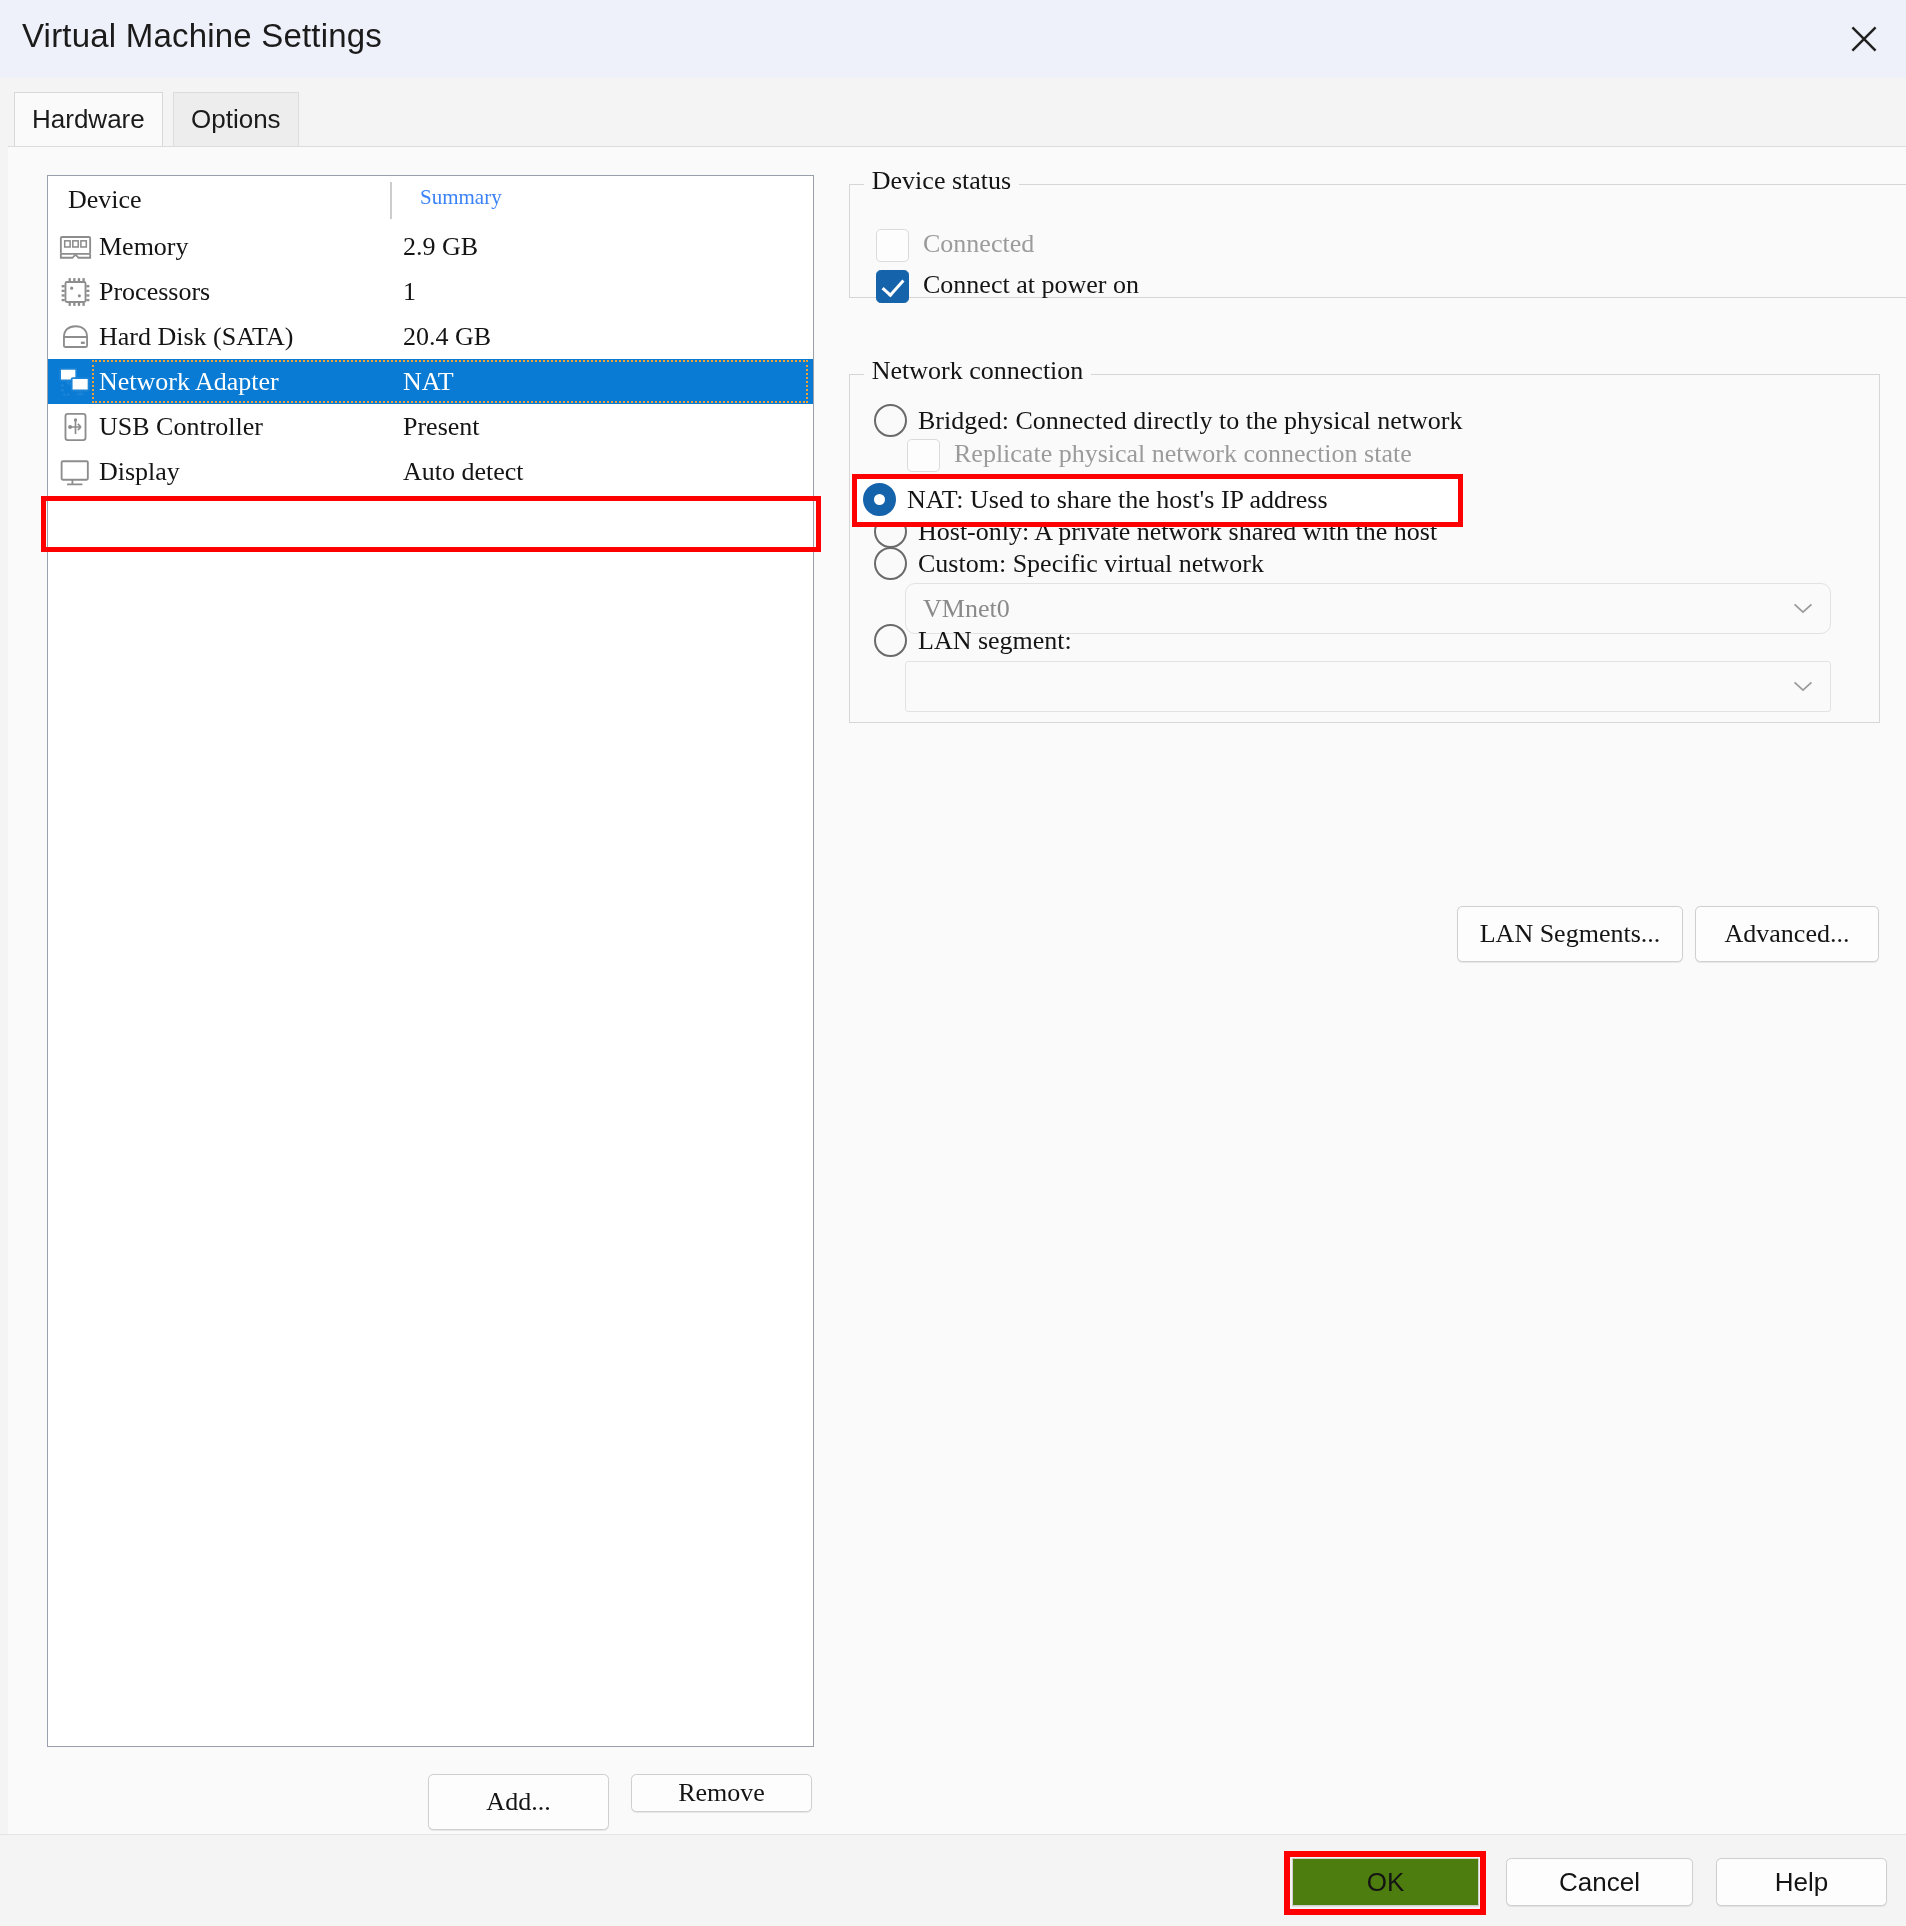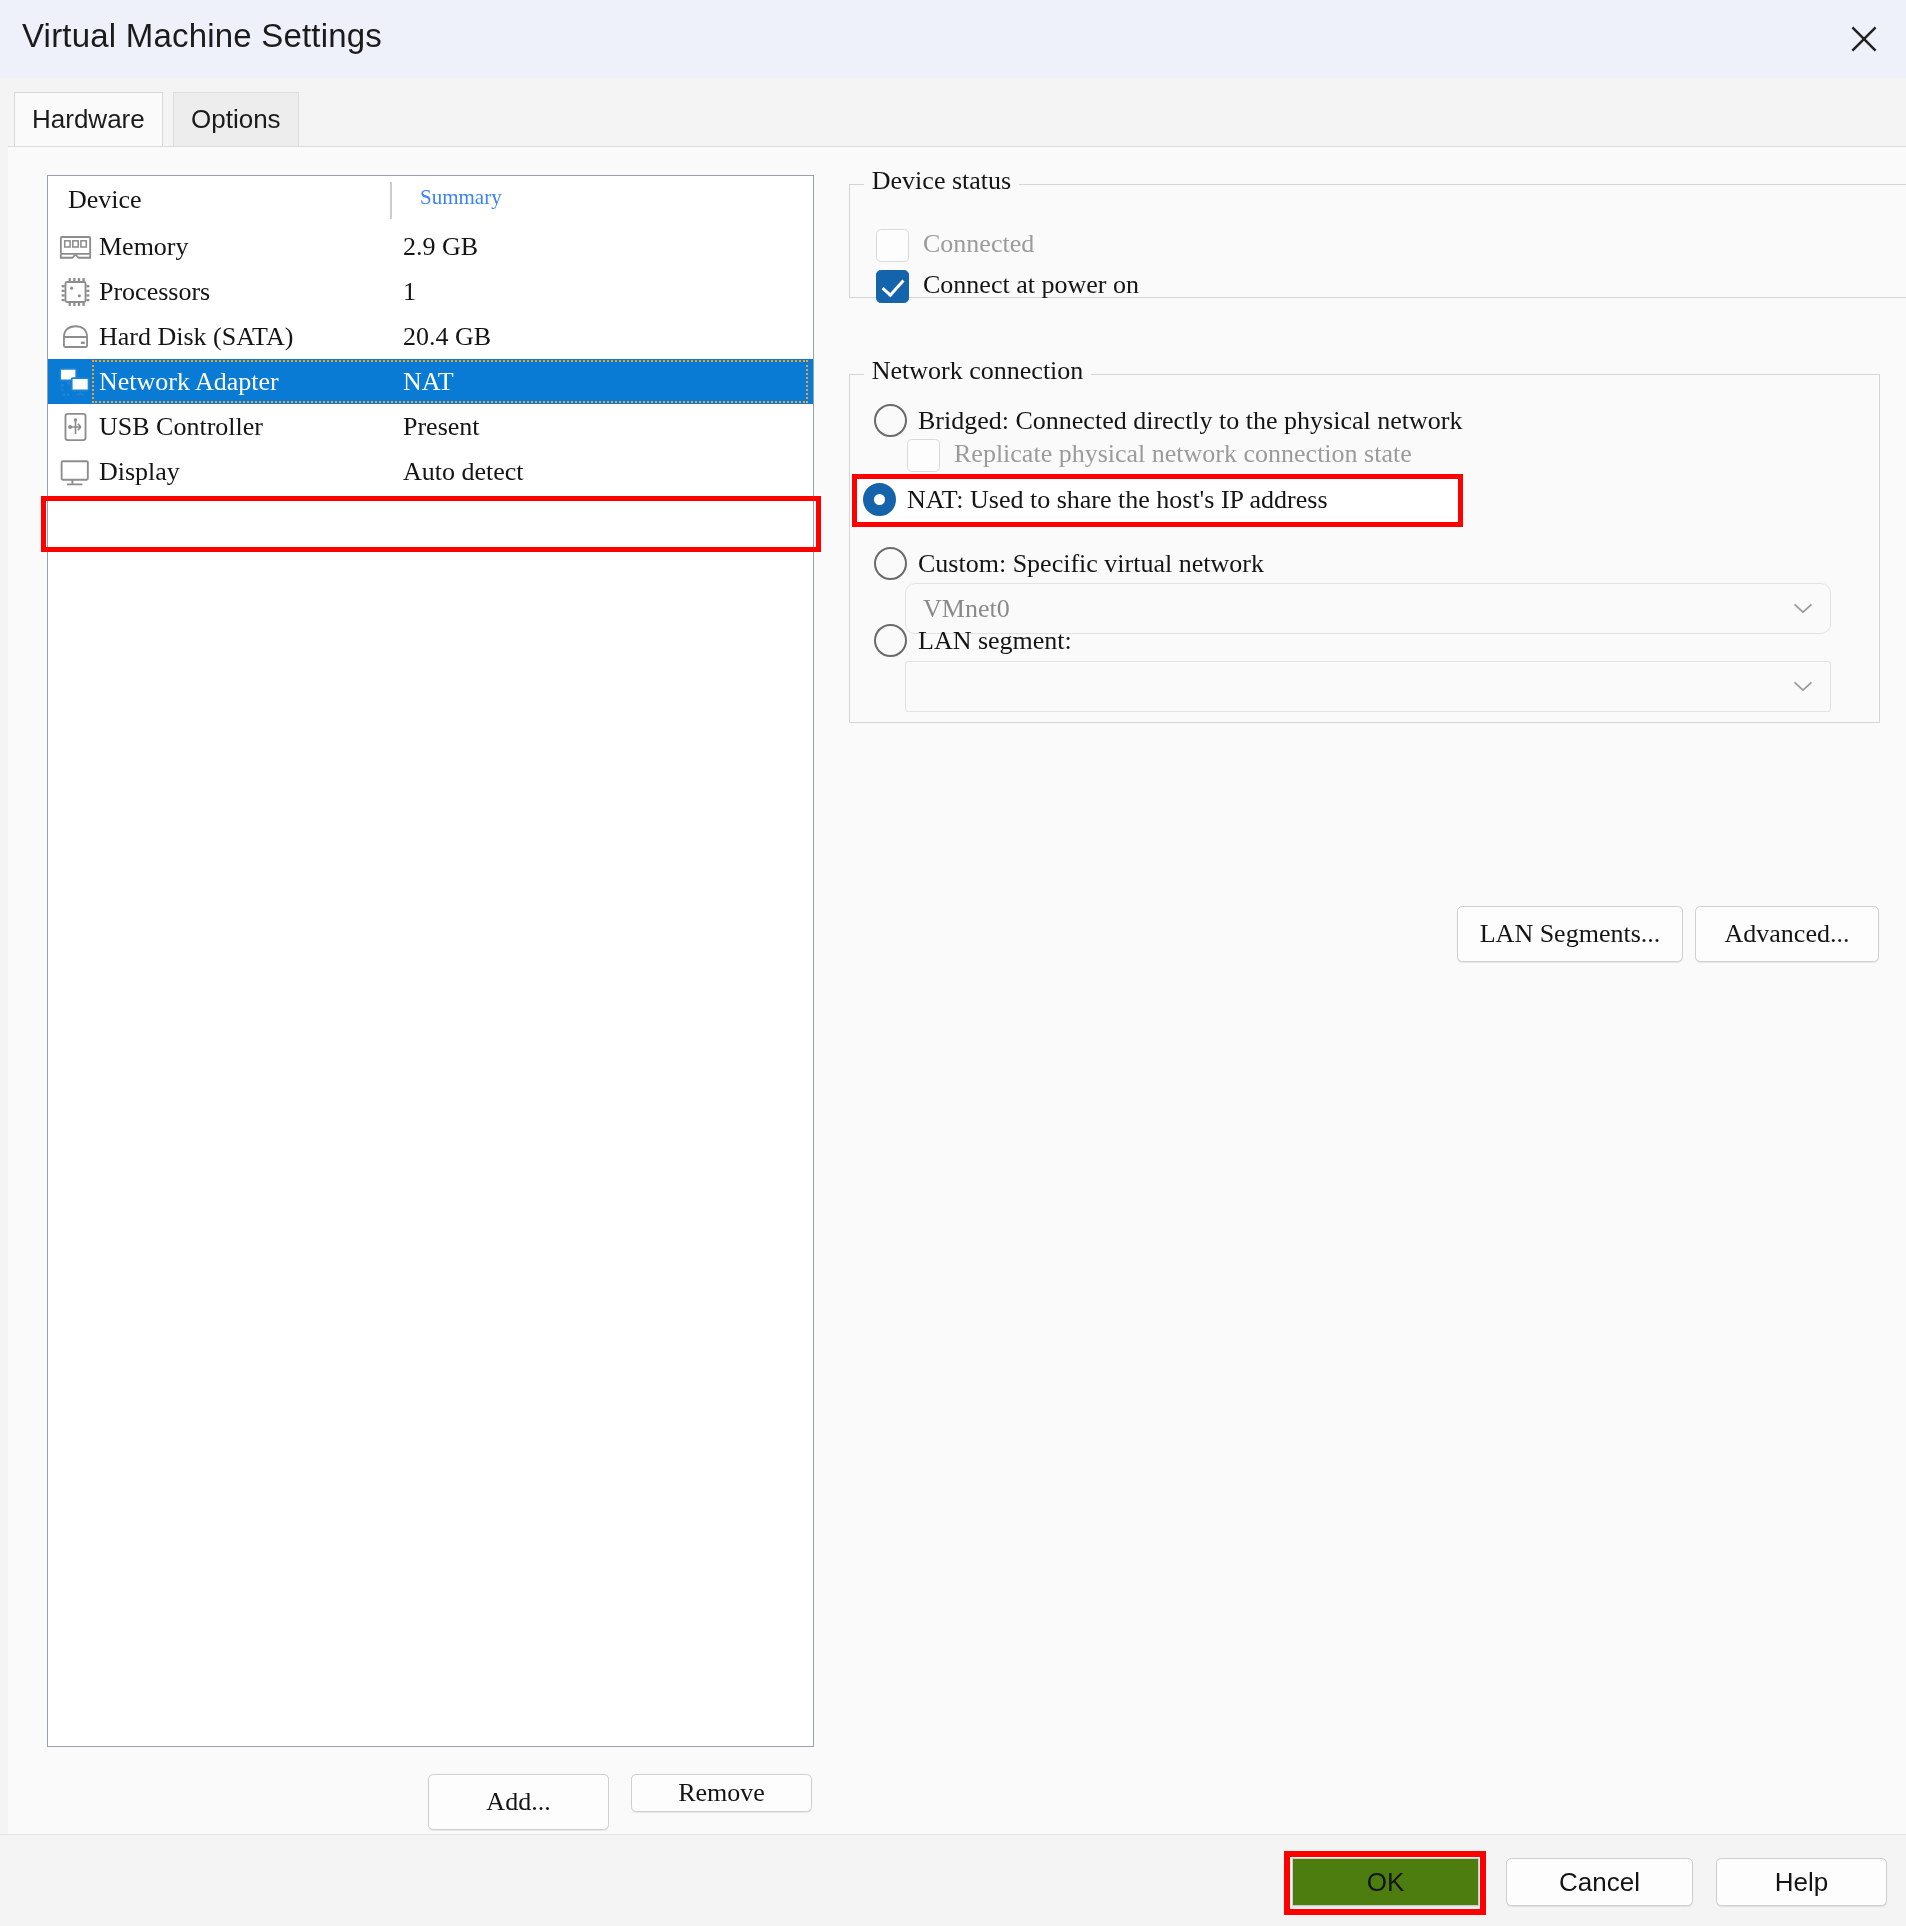--- a/index.html
+++ b/index.html
@@ -474,20 +474,24 @@
       <span class="cbox disabled"></span>
       <span class="cb-label disabled">Replicate physical network connection state</span>
     </div>
 
     <div class="anno-nat"></div>
     <div class="anno-nat-inner">
       <span class="radio checked"></span>
       <span class="rb-label">NAT: Used to share the host's IP address</span>
     </div>
 
+    <div class="radio-row" id="rb-hostonly">
+      <span class="radio"></span>
+      <span class="rb-label">Host-only: A private network shared with the host</span>
+    </div>
 
     <div class="radio-row" id="rb-custom">
       <span class="radio"></span>
       <span class="rb-label">Custom: Specific virtual network</span>
     </div>
 
     <div class="combo" id="combo-vmnet">
       <span class="combo-value">VMnet0</span>
       <span class="combo-arrow">
         <svg width="20" height="12.5" viewBox="0 0 26 16">

